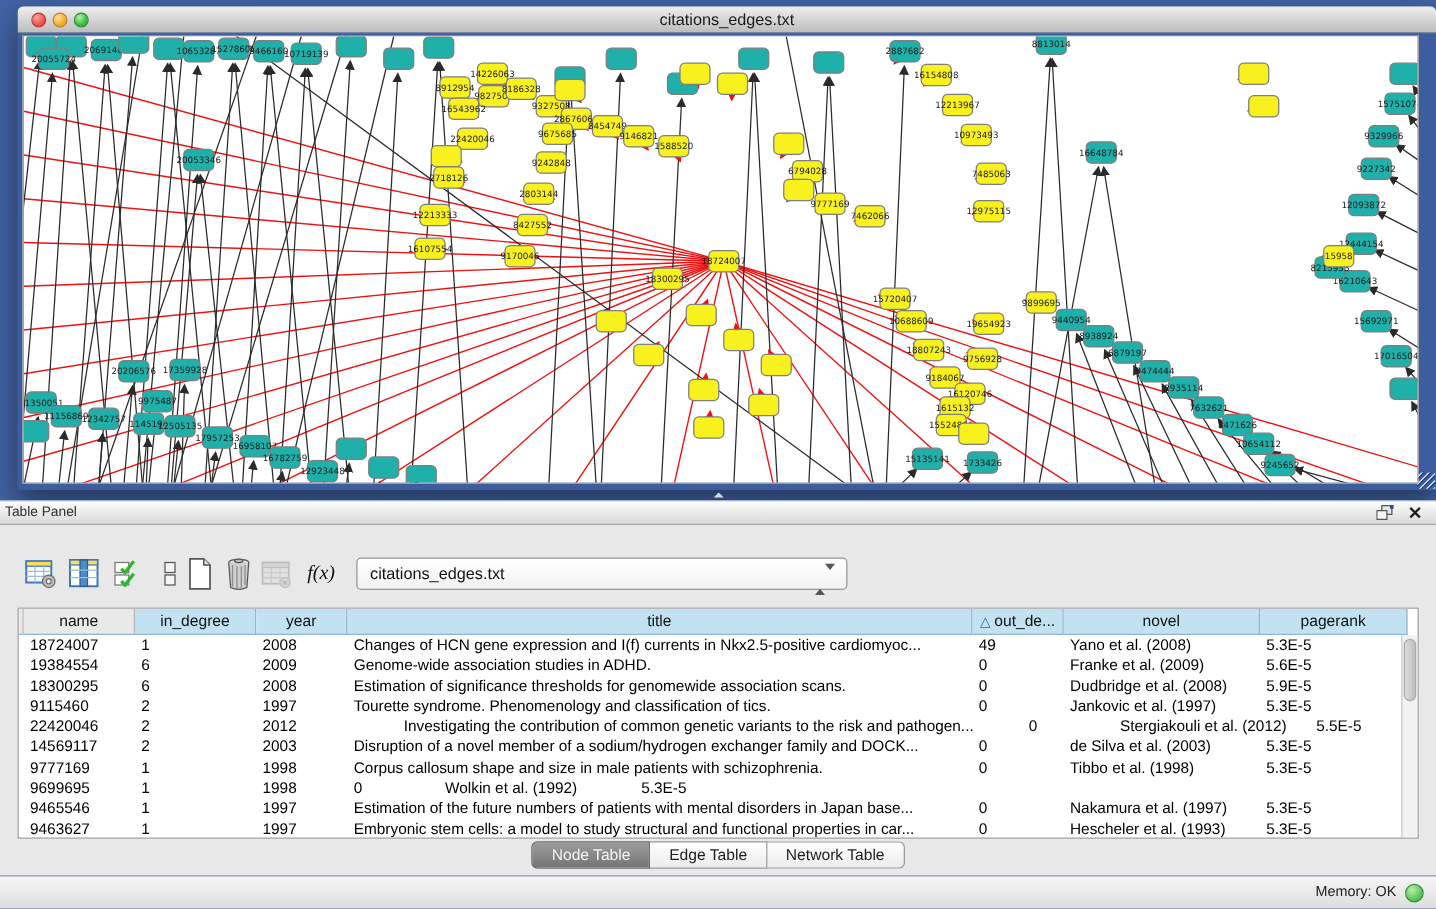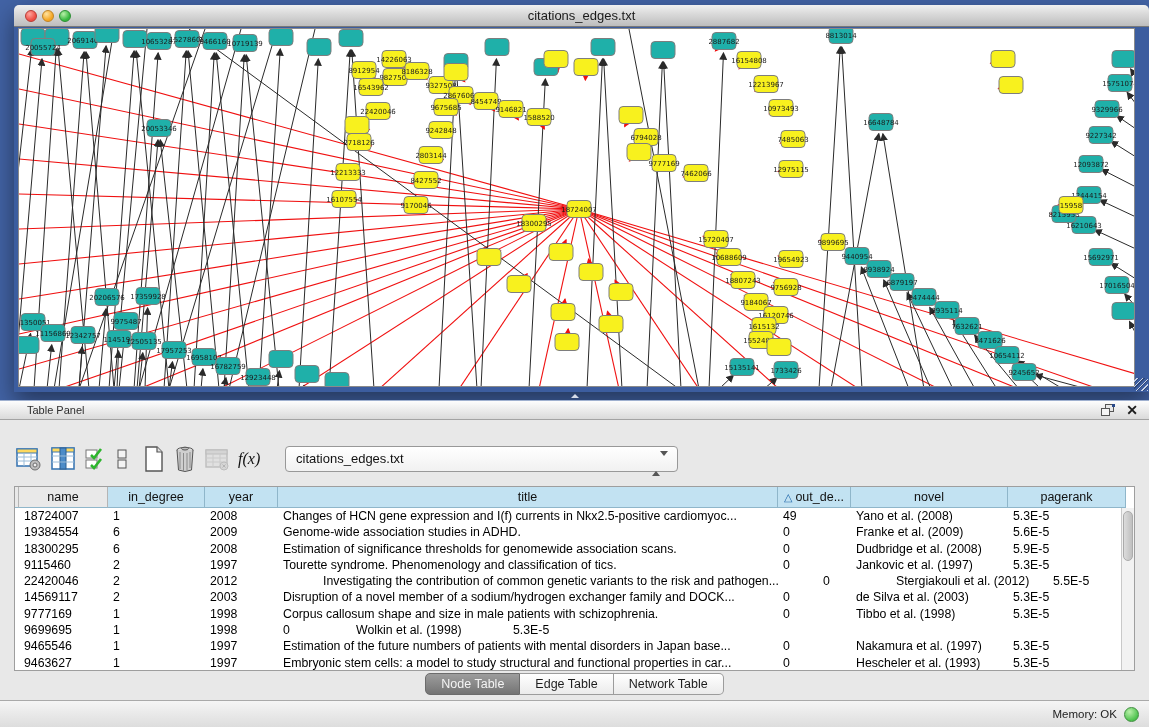--- a/index.html
+++ b/index.html
@@ -28,25 +28,25 @@
 
   
   #splitter-handle{position:absolute;left:566px;top:394px;width:18px;height:5px;}
   #splitter-handle .t{width:0;height:0;border-left:4px solid transparent;border-right:4px solid transparent;
                       border-bottom:4px solid #d6dce8;margin:0 auto;}
 
   
   #table-panel{position:absolute;left:0;top:400px;width:1149px;height:300px;background:#e8e8e8;}
   #tp-header{height:20px;background:linear-gradient(#fdfdfd,#dadada);
              border-top:1px solid #9fb0cf;border-bottom:1px solid #a3a3a3;position:relative;box-sizing:border-box;}
-  #tp-title{font-size:11px;color:#2e2e2e;padding-left:27px;line-height:18px;}
+  #tp-title{font-size:11px;color:#2e2e2e;padding-left:4px;line-height:18px;}
   #tp-float{position:absolute;right:34px;top:3px;width:14px;height:13px;cursor:pointer;}
   #tp-close{position:absolute;right:11px;top:0px;font-size:14px;font-weight:bold;color:#1c1c1c;line-height:19px;cursor:pointer;}
 
-  .tbtn{position:absolute;top:44px;width:30px;height:30px;display:flex;align-items:center;justify-content:flex-start;}
+  .tbtn{position:absolute;top:44px;width:30px;height:30px;display:flex;align-items:center;justify-content:flex-end;}
   #tp-combo{position:absolute;left:285px;top:46px;width:393px;height:26px;box-sizing:border-box;
             background:linear-gradient(#ffffff,#f1f1f1);border:1px solid #989898;border-radius:4px;
             font-size:13px;line-height:24px;padding-left:10px;color:#111;}
   #combo-arrows{position:absolute;right:9px;top:5px;}
   #combo-arrows .up{width:0;height:0;border-left:4px solid transparent;border-right:4px solid transparent;border-bottom:5px solid #555;margin-bottom:3px;}
   #combo-arrows .dn{width:0;height:0;border-left:4px solid transparent;border-right:4px solid transparent;border-top:5px solid #555;}
 
   #tp-table{position:absolute;left:14px;top:86px;width:1121px;height:185px;background:#fff;
             border:1px solid #9e9e9e;box-sizing:border-box;overflow:hidden;}
   #thead{display:flex;height:21px;}
@@ -633,21 +633,21 @@
           <div class="td" style="width: 73px;">0</div>
           <div class="td" style="width: 157px;">Tibbo et al. (1998)</div>
           <div class="td" style="width: 118px;">5.3E-5</div>
         </div>
         <div class="tr">
           <div class="td" style="width: 4px; padding: 0px;"></div>
           <div class="td" style="width: 89px;">9699695</div>
           <div class="td" style="width: 97px;">1</div>
           <div class="td" style="width: 73px;">1998</div>
           <div class="td" style="width: 73px;">0</div>
-          <div class="td" style="width: 157px;">Wolkin et al. (1998)</div>
+          <div class="td" style="width: 157px;">Wolkin et al. (1992)</div>
           <div class="td" style="width: 118px;">5.3E-5</div>
         </div>
         <div class="tr">
           <div class="td" style="width: 4px; padding: 0px;"></div>
           <div class="td" style="width: 89px;">9465546</div>
           <div class="td" style="width: 97px;">1</div>
           <div class="td" style="width: 73px;">1997</div>
           <div class="td" style="width: 500px;">Estimation of the future numbers of patients with mental disorders in Japan base...</div>
           <div class="td" style="width: 73px;">0</div>
           <div class="td" style="width: 157px;">Nakamura et al. (1997)</div>

